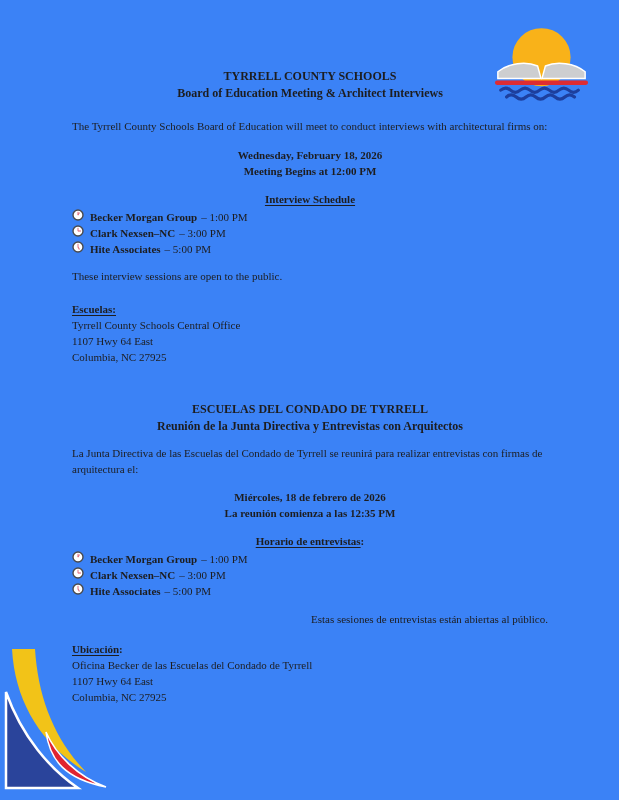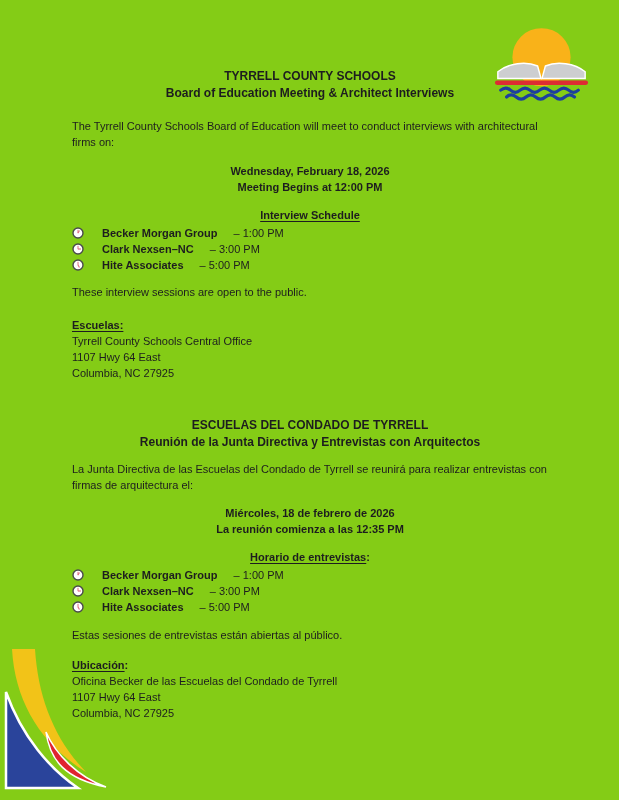--- a/index.html
+++ b/index.html
@@ -1,48 +1,48 @@
 <!DOCTYPE html>
 <html><head>
 <meta charset="utf-8">
 <style>
   html, body { margin: 0; padding: 0; background: #fff; }
   .page {
     position: relative;
     width: 619px;
     height: 800px;
-    background: #84cc16;
-    font-family: Liberation Sans, sans-serif;
+    background: #3b82f6;
+    font-family: Liberation Serif, serif;
     font-size: 11px;
     line-height: 16px;
     color: #1d1d1f;
     overflow: hidden;
   }
   .logo { position: absolute; left: 493px; top: 26px; width: 97px; height: 78px; }
   .corner { position: absolute; left: 0; top: 645px; width: 130px; height: 155px; }
   .content { position: absolute; left: 72px; top: 68px; width: 476px; }
   .u { text-decoration: underline; text-underline-offset: 2px; text-decoration-thickness: 1.2px; }
   .title-block { font-size: 12px; line-height: 17px; font-weight: bold; text-align: center; }
   p { margin: 0; }
   .intro { margin-top: 16px; }
   .date-block { margin-top: 13px; font-weight: bold; text-align: center; }
   .sec-heading { margin-top: 12px; font-weight: bold; text-align: center; }
   ul.schedule { list-style: none; margin: 2px 0 0 0; padding: 0; }
-  ul.schedule li { display: flex; align-items: center; height: 16px; gap: 12px; }
+  ul.schedule li { display: flex; align-items: flex-start; height: 16px; }
   ul.schedule .clock { flex: 0 0 auto; margin-right: 6px; }
   ul.schedule .firm { font-weight: bold; }
   ul.schedule .time { margin-left: 4px; }
   .note { margin-top: 11px; }
   .loc-heading { margin-top: 17px; font-weight: bold; }
   .addr div { height: 16px; }
   
   .spanish { margin-top: 36px; }
   .spanish .intro { margin-top: 10px; }
   .spanish .date-block { margin-top: 12px; }
-  .spanish .note { margin-top: 12px; }
+  .spanish .note { margin-top: 12px; text-align: right; }
   .spanish .loc-heading { margin-top: 14px; }
 </style>
 </head>
 <body>
 
 <div class="page">
 
   <svg class="logo" viewBox="0 0 100 80" aria-hidden="true">
     <circle cx="50" cy="32" r="30" fill="#F9B219"></circle>
     <path d="M 5 54 L 5 47 C 16 38, 34 36, 46 41 L 49.5 54 Z" stroke="#ffffff" stroke-width="1.5" fill="#CDCED0"></path>

